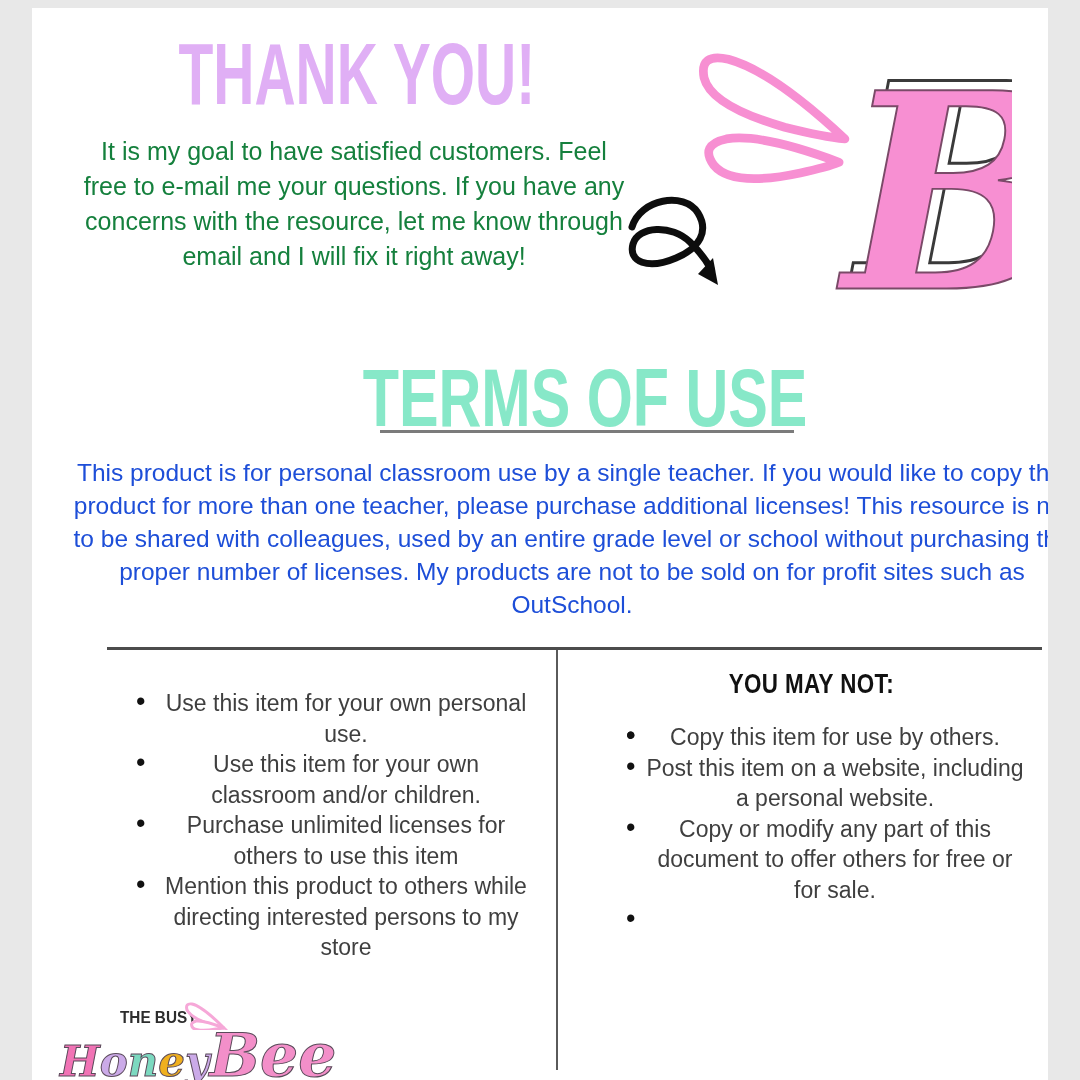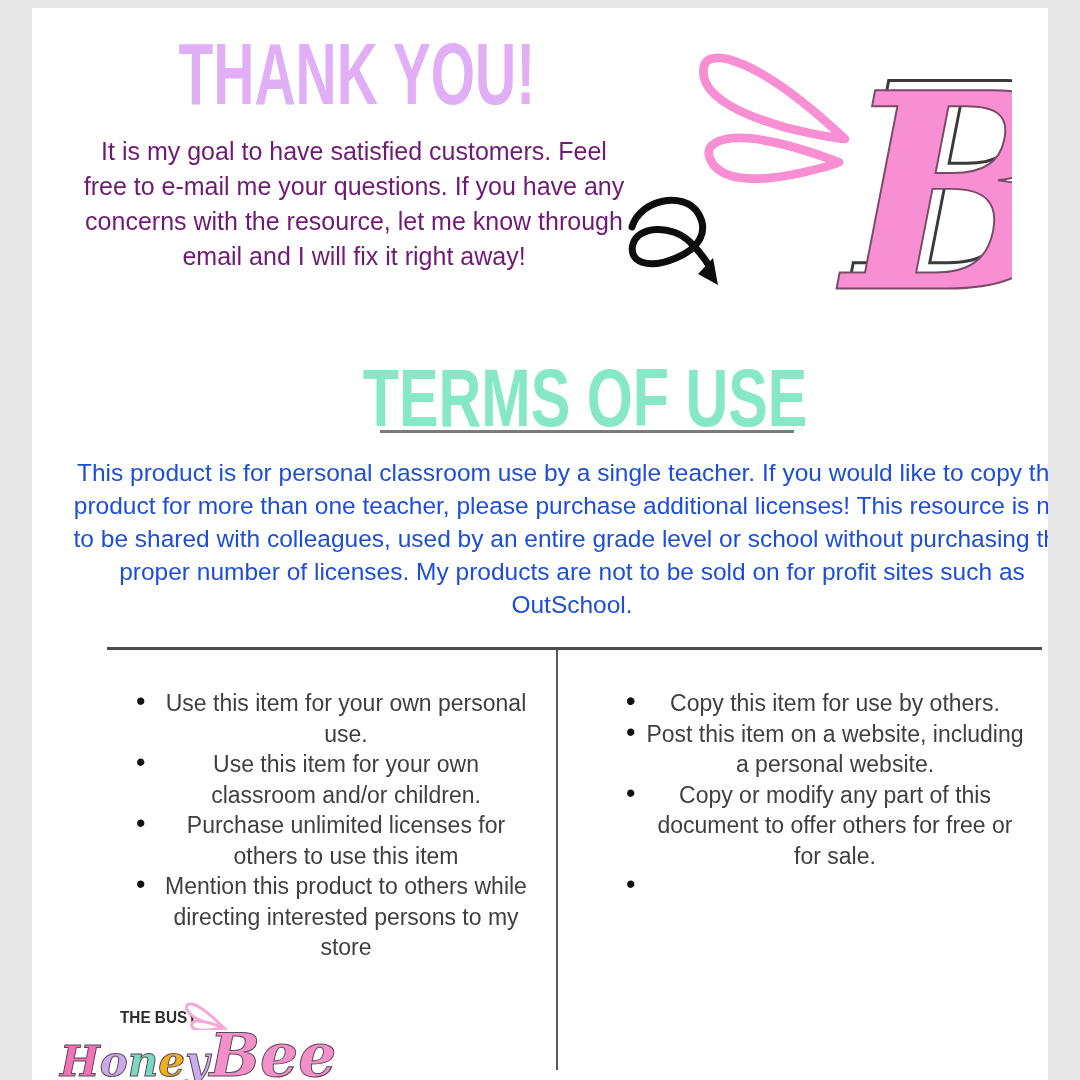--- a/index.html
+++ b/index.html
@@ -9,21 +9,21 @@
     font-family:"Liberation Sans", sans-serif;color:#222;
   }
   
   .thank-title{position:absolute;left:60px;top:22px;width:530px;text-align:center;}
   .thank-title span{
     display:inline-block;font-size:76px;font-weight:800;letter-spacing:0px;
     transform:scale(0.75,1.15);transform-origin:center;white-space:nowrap;
   }
   .thank-body{
     position:absolute;left:48px;top:126px;width:548px;
-    font-size:25px;line-height:35px;text-align:center;color:#701a75;
+    font-size:25px;line-height:35px;text-align:center;color:#15803d;
   }
   
   .logo-b{position:absolute;left:640px;top:12px;width:340px;height:300px;}
   .arrow{position:absolute;left:592px;top:183px;width:106px;height:98px;}
   .email{
     position:absolute;left:598px;top:307px;width:448px;text-align:center;
     font-size:27px;font-weight:700;color:#171717;letter-spacing:-0.2px;
   }
   
   .terms-title{position:absolute;left:0;top:346px;width:1106px;text-align:center;}
@@ -123,20 +123,23 @@
         <span>Purchase unlimited licenses for others to use this item</span>
       </div>
       <div class="bullet-item">
         <span class="dot">•</span>
         <span>Mention this product to others while directing interested persons to my store</span>
       </div>
     </div>
   </div>
 
   <div class="col col-right">
+    <div class="col-heading">
+      <span>YOU MAY NOT:</span>
+    </div>
     <div class="bullet-list">
       <div class="bullet-item">
         <span class="dot">•</span>
       </div>
       <div class="bullet-item">
         <span class="dot">•</span>
         <span>Copy this item for use by others.</span>
       </div>
       <div class="bullet-item">
         <span class="dot">•</span>

